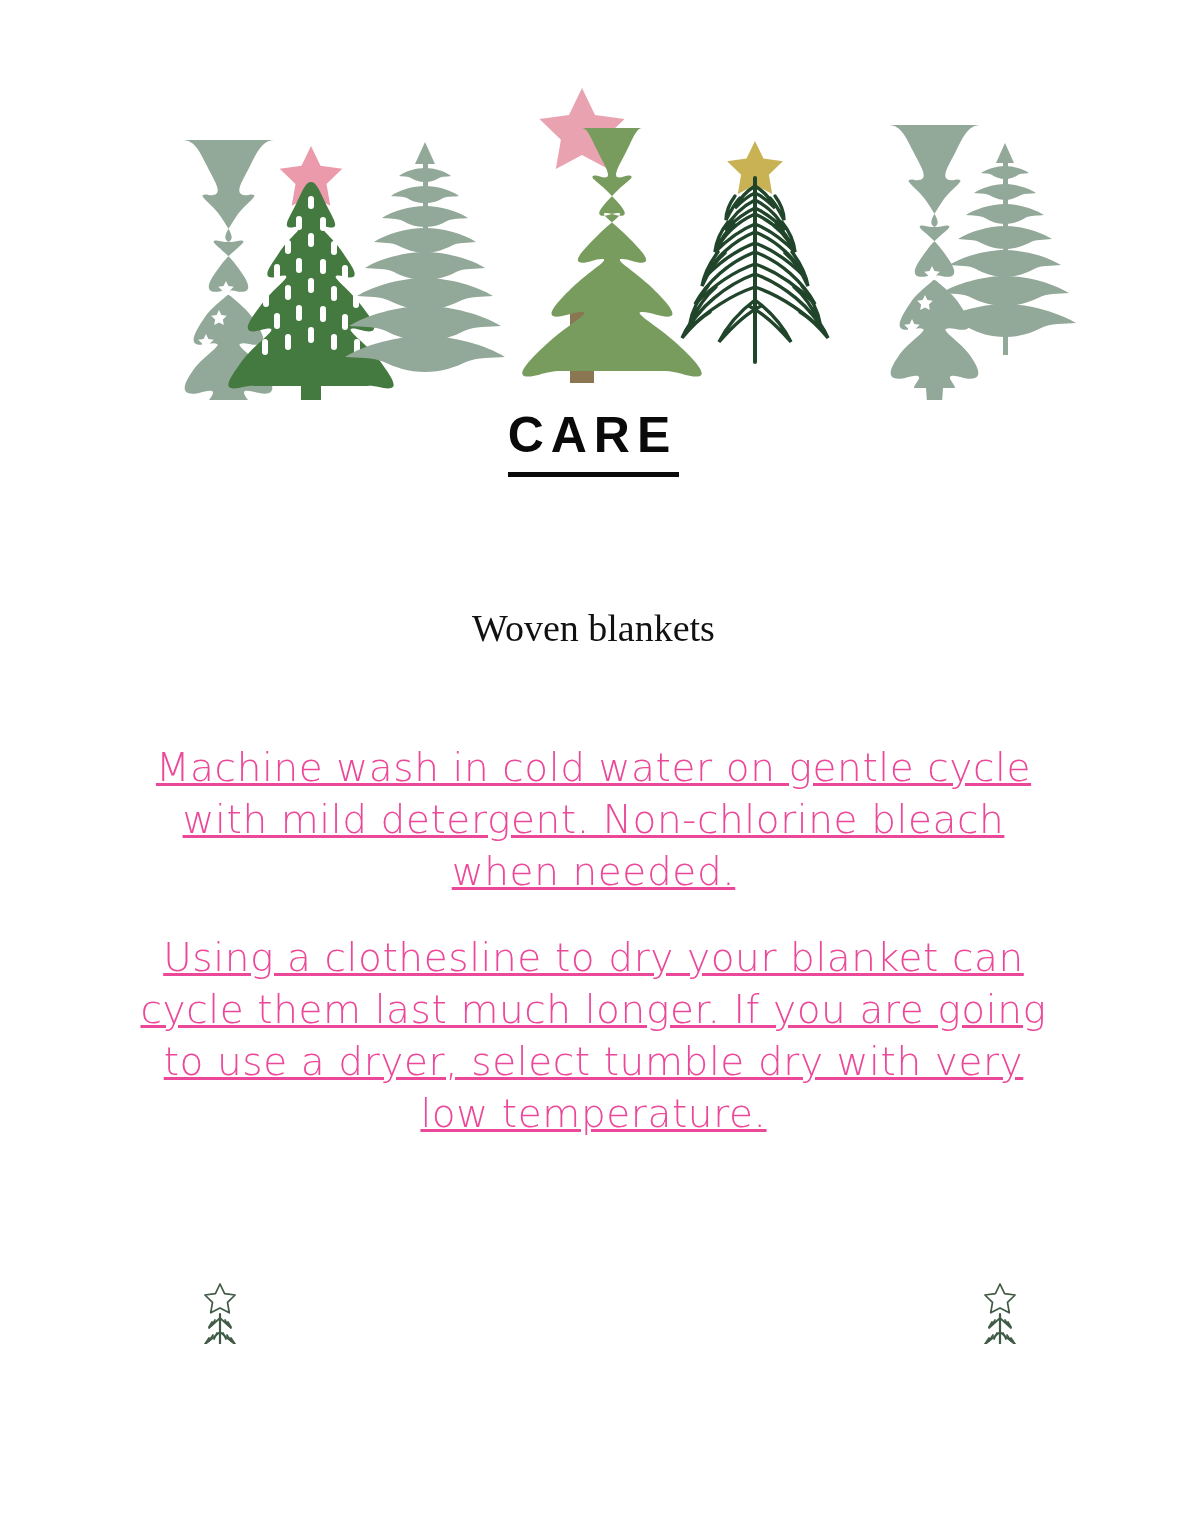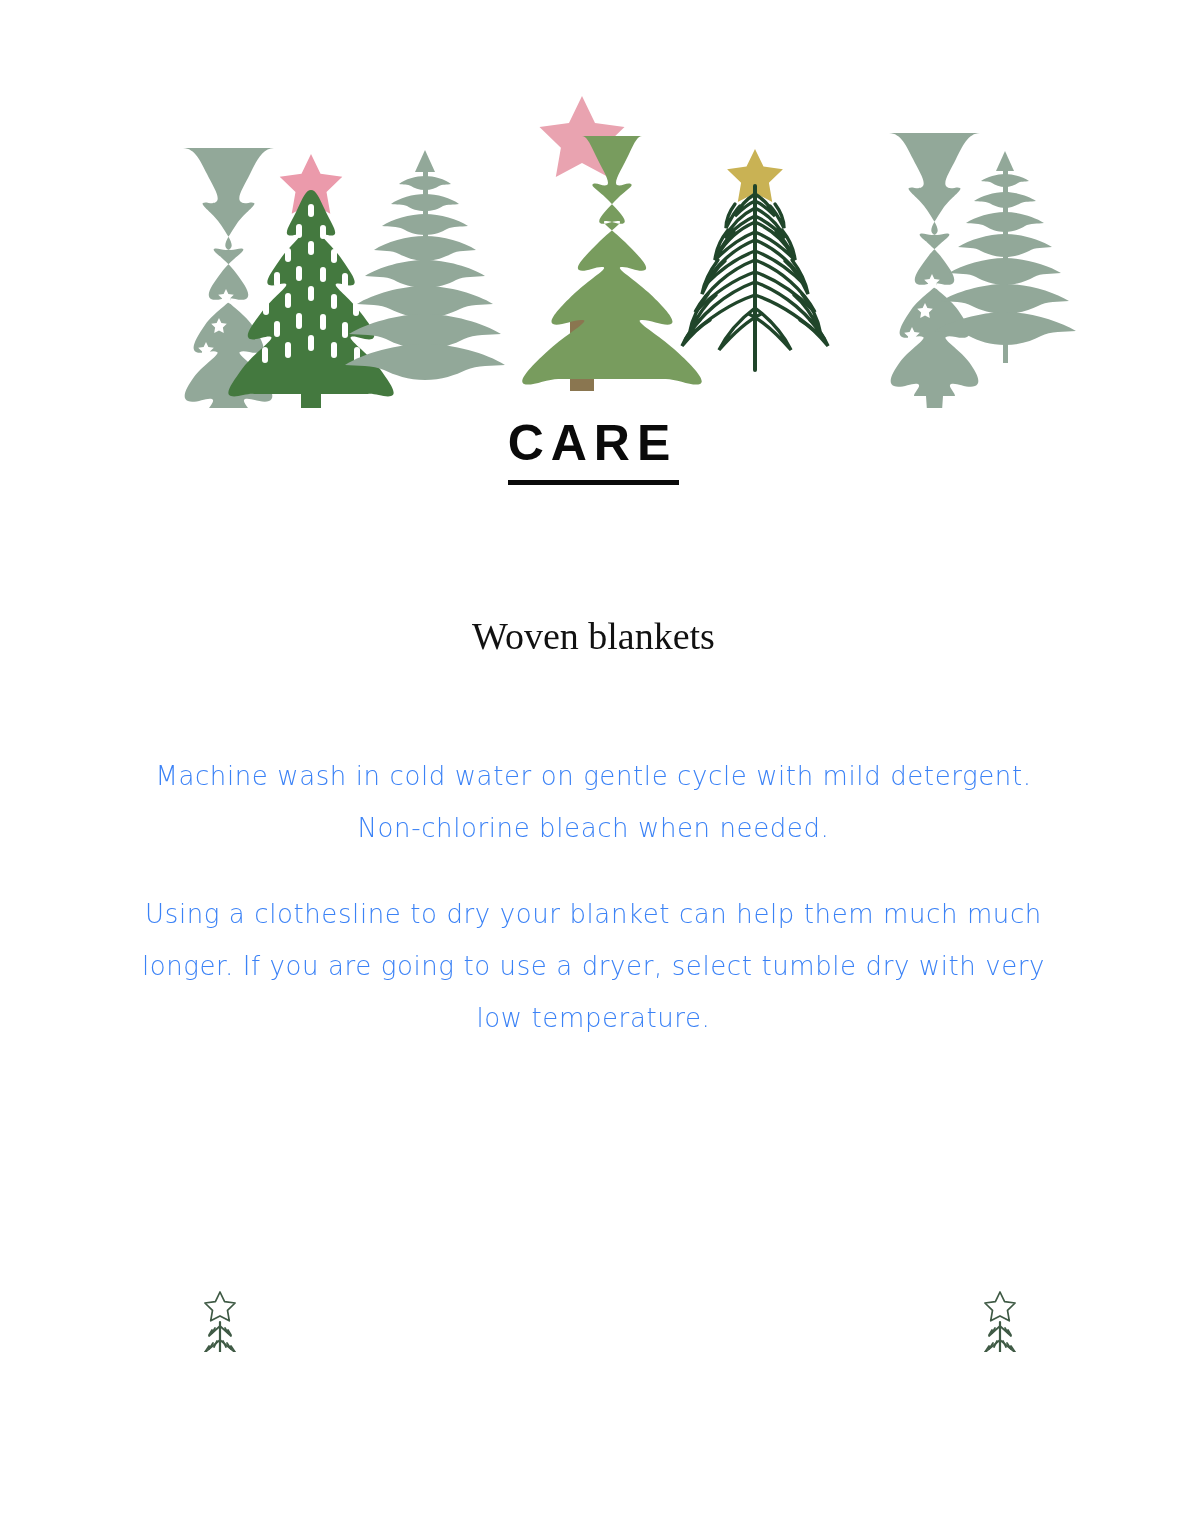--- a/index.html
+++ b/index.html
@@ -9,21 +9,21 @@
   }
   body {
     font-family: "Liberation Sans", sans-serif;
   }
   .page {
     position: relative;
     width: 1187px;
     height: 1344px;
     background: #ffffff;
     overflow: hidden;
-    margin: 8px auto;
+    margin: 0 auto;
   }
 
   
   .tree-band {
     position: absolute;
     left: 0;
     top: 0;
     width: 1187px;
     height: 400px;
   }
@@ -78,26 +78,27 @@
   
   .body-block {
     position: absolute;
     left: 140px;
     top: 742px;
     width: 907px;
     text-align: center;
   }
   .body-par {
     font-family: "DejaVu Sans", sans-serif;
-    font-size: 26px;
+    font-size: 39px;
     line-height: 52px;
     letter-spacing: 0.6px;
-    color: #3b82f6;
+    color: #ec4899;
     margin: 0;
     font-weight: 300;
+    text-decoration: underline;
   }
   .body-par + .body-par {
     margin-top: 34px;
   }
 
   
   .footer-block {
     position: absolute;
     left: 0;
     top: 1298px;
@@ -278,21 +279,21 @@
   <div class="heading-block">
     <div class="heading-line">
       <span>CARE</span>
     </div>
   </div>
 
   <div class="subtitle">Woven blankets</div>
 
   <div class="body-block">
     <p class="body-par">Machine wash in cold water on gentle cycle with mild detergent. Non-chlorine bleach when needed.</p>
-    <p class="body-par">Using a clothesline to dry your blanket can help them much much longer. If you are going to use a dryer, select tumble dry with very low temperature.</p>
+    <p class="body-par">Using a clothesline to dry your blanket can cycle them last much longer. If you are going to use a dryer, select tumble dry with very low temperature.</p>
   </div>
 
   <div class="footer-tree left">
     <svg viewBox="0 0 130 225" xmlns="http://www.w3.org/2000/svg">
       <g stroke="#3f5a45" fill="none" stroke-width="1.7" stroke-linecap="round" stroke-linejoin="round">
         <path d="M65 8 l4.6 9.6 l10.5 1.4 l-7.6 7.4 l1.8 10.4 l-9.3 -4.9 l-9.3 4.9 l1.8 -10.4 l-7.6 -7.4 l10.5 -1.4 z"></path>
         <line x1="65" y1="38" x2="65" y2="200" stroke-width="2.2"></line>
         <path d="M65 42 l-11 10 M65 42 l11 10"></path>
         <path d="M57 46 l-3 5 M60 44 l-3 5 M73 46 l3 5 M70 44 l3 5"></path>
         <path d="M65 56 l-17 14 M65 56 l17 14"></path>

